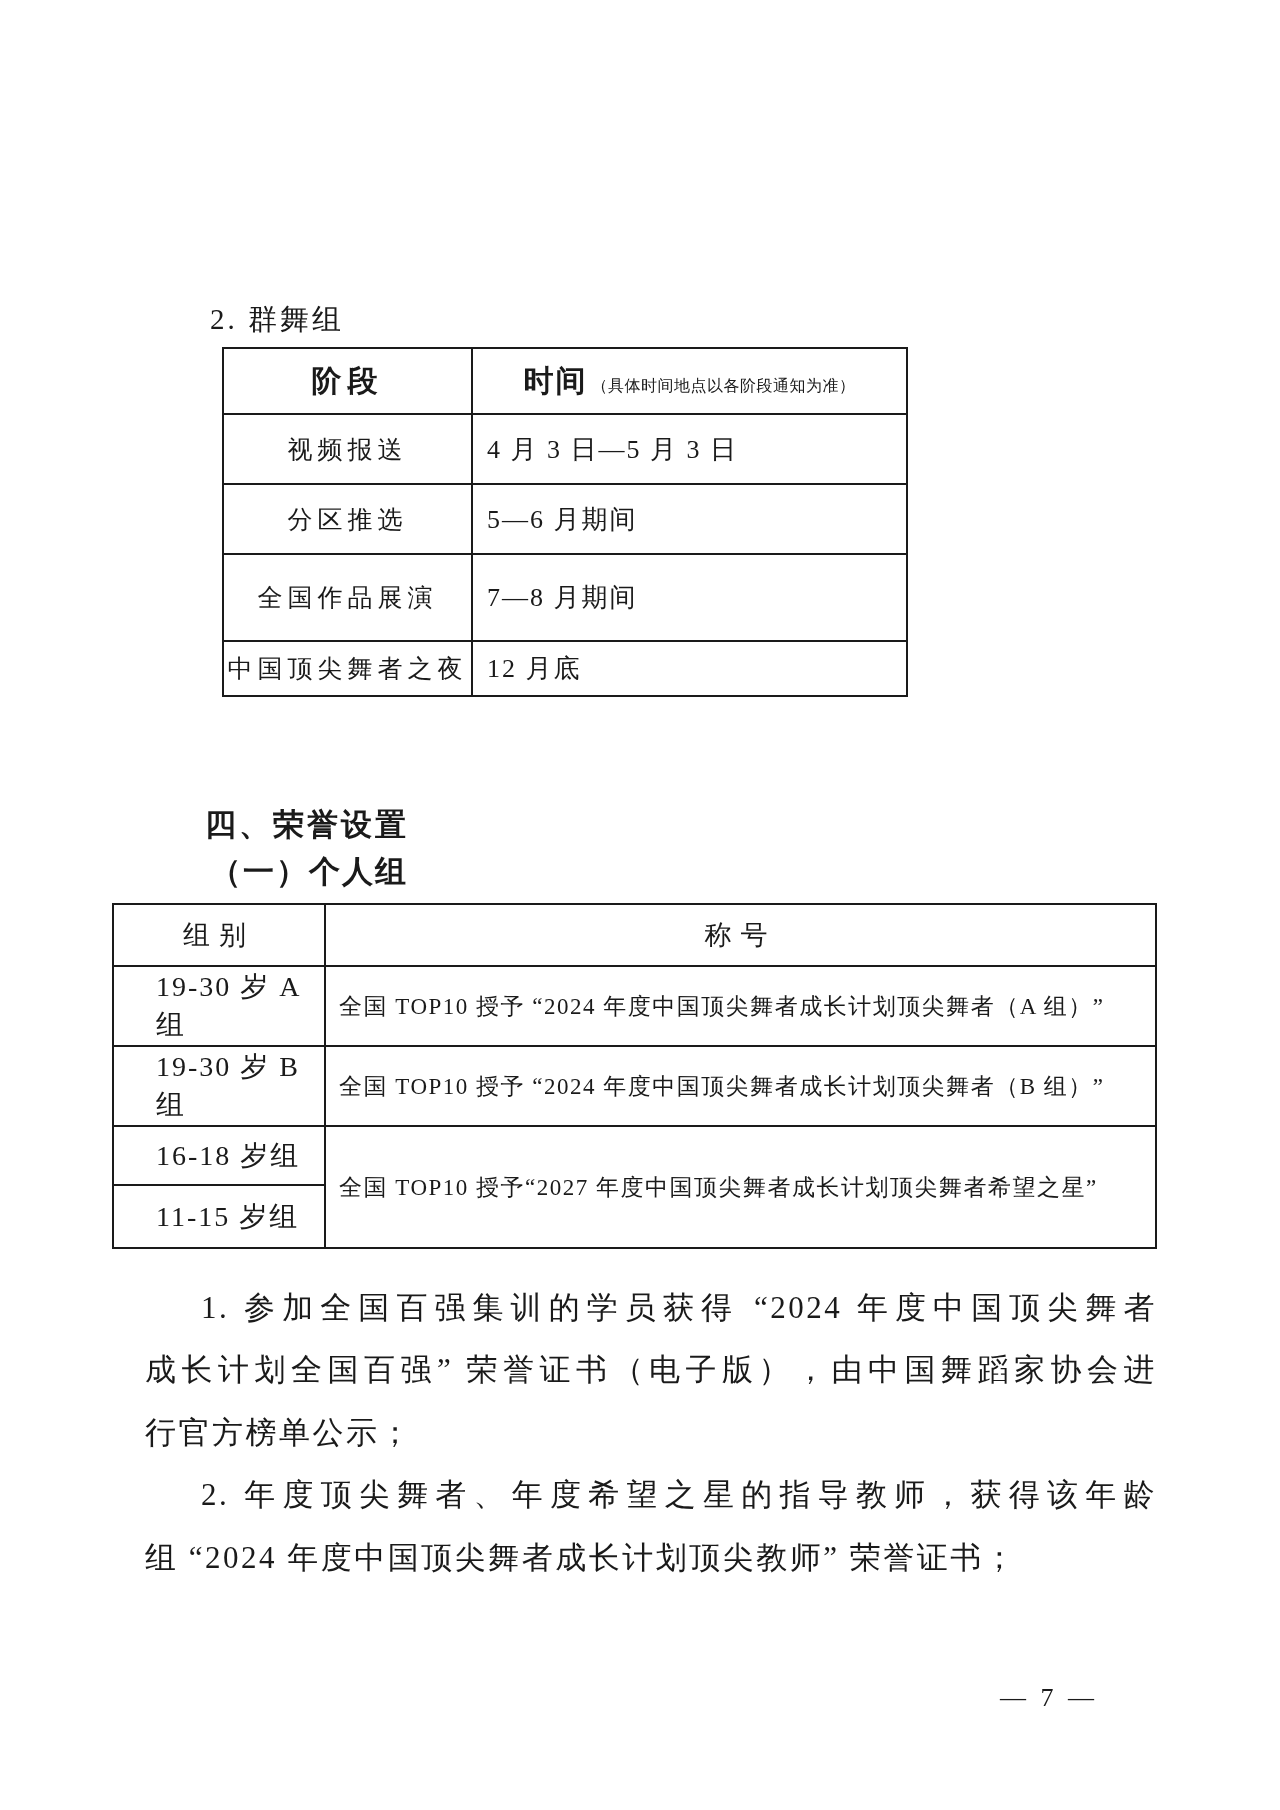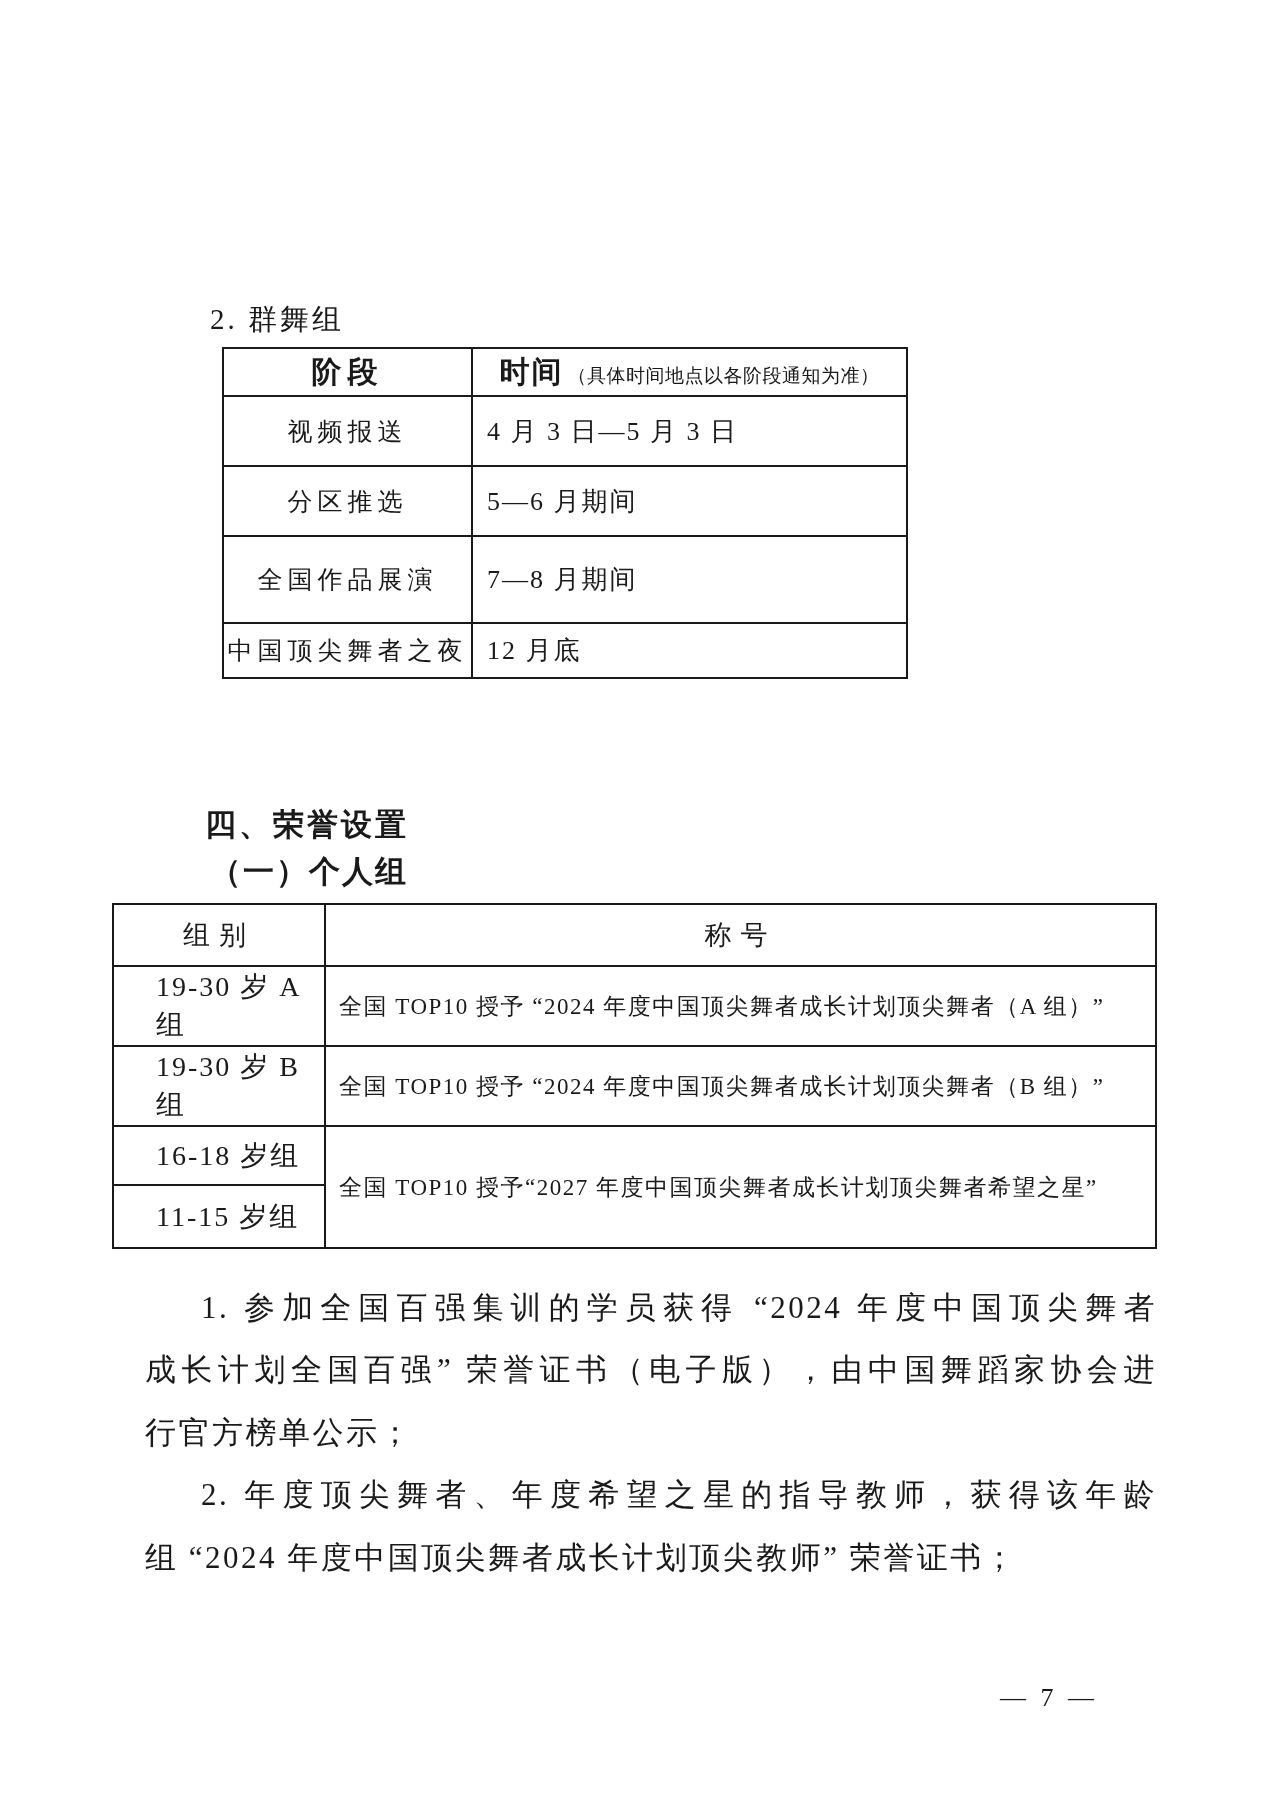--- a/index.html
+++ b/index.html
@@ -52,21 +52,21 @@
     letter-spacing: 6px;
   }
   .t1-time-h { text-align: center; padding: 0 4px; }
   .time-label {
     font-family: "Liberation Sans", "DejaVu Sans", sans-serif;
     font-weight: bold;
     font-size: 30px;
     letter-spacing: 2px;
   }
   .time-note {
-    font-size: 19px;
+    font-size: 16px;
     letter-spacing: 0.5px;
     margin-left: 4px;
   }
   .t1 .cell-stage { font-size: 25px; letter-spacing: 5px; }
   .t1 .cell-time  { font-size: 26px; letter-spacing: 2px; }
 
   .t2 { left: 112px; top: 903px; width: 1045px; }
   .t2 .c-group { width: 208px; }
   .t2-head {
     text-align: center;
@@ -114,21 +114,21 @@
 </style>
 </head>
 <body>
 
 <div class="page">
 
   <div class="h-kai">2. 群舞组</div>
 
   <table class="t1">
     <tbody>
-        <tr style="height:48px">
+        <tr style="height:66px">
       <td class="c-stage t1-stage-h">阶段</td>
       <td class="t1-time-h">
         <span class="time-label">时间</span><span class="time-note">（具体时间地点以各阶段通知为准）</span>
       </td>
     </tr>
     <tr style="height:70px">
       <td class="c-stage cell-stage">视频报送</td>
       <td class="c-time cell-time">4 月 3 日—5 月 3 日</td>
     </tr>
     <tr style="height:70px">

